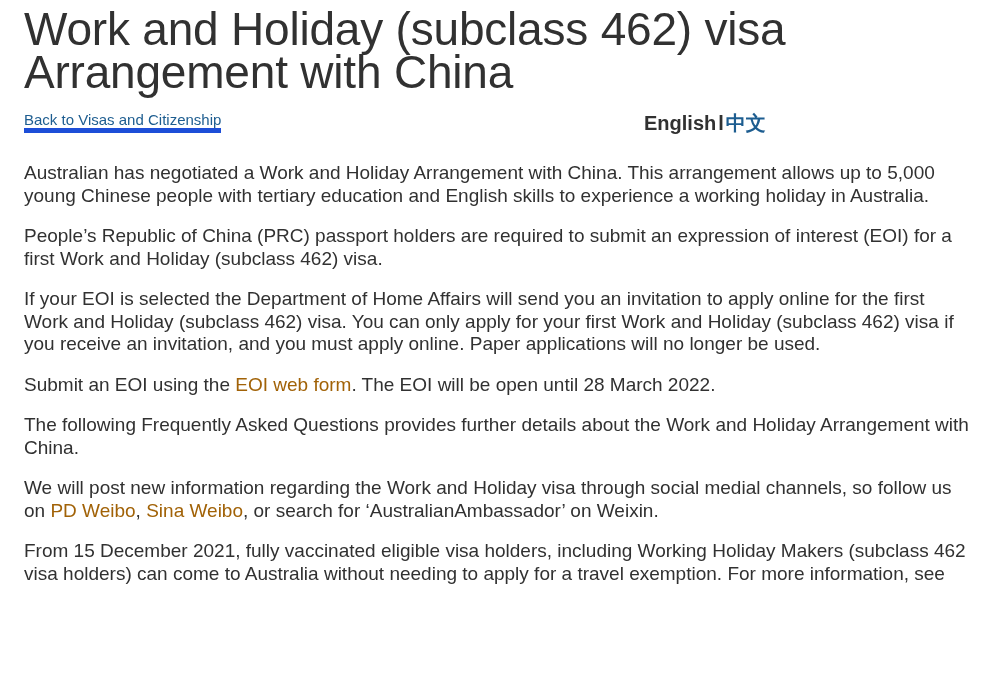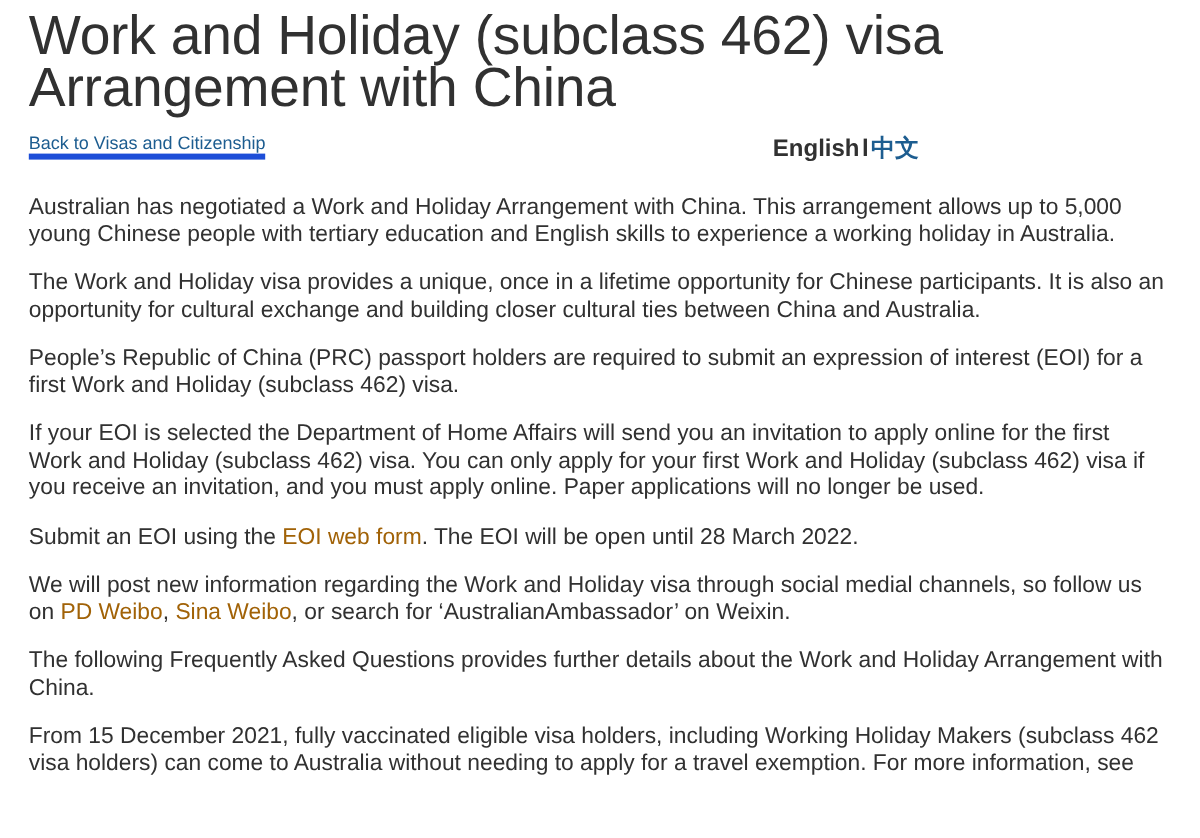--- a/index.html
+++ b/index.html
@@ -82,22 +82,21 @@
 
   <div class="subnav">
     <a class="back-link" href="#">Back to Visas and Citizenship</a>
     <div class="lang-switch">
       <span>English</span><span class="sep">l</span><a class="zh" href="#">中文</a>
     </div>
   </div>
 
   <div class="body-content">
       <p class="para"><span>Australian has negotiated a Work and Holiday Arrangement with China. This arrangement allows up to 5,000 young Chinese people with tertiary education and English skills to experience a working holiday in Australia.</span></p>
-      <p class="para"><span>The Work and Holiday visa provides a unique, once in a lifetime opportunity for Chinese participants. It is also an opportunity for cultural exchange and building closer cultural ties between China and Australia.</span></p>
       <p class="para"><span>People’s Republic of China (PRC) passport holders are required to submit an expression of interest (EOI) for a first Work and Holiday (subclass 462) visa.</span></p>
       <p class="para"><span>If your EOI is selected the Department of Home Affairs will send you an invitation to apply online for the first Work and Holiday (subclass 462) visa. You can only apply for your first Work and Holiday (subclass 462) visa if you receive an invitation, and you must apply online. Paper applications will no longer be used.</span></p>
       <p class="para"><span>Submit an EOI using the </span><a class="inline-link" href="#">EOI web form</a><span>. The EOI will be open until 28 March 2022.</span></p>
+      <p class="para"><span>The following Frequently Asked Questions provides further details about the Work and Holiday Arrangement with China.</span></p>
       <p class="para"><span>We will post new information regarding the Work and Holiday visa through social medial channels, so follow us on  </span><a class="inline-link" href="#">PD Weibo</a><span>, </span><a class="inline-link" href="#">Sina Weibo</a><span>, or search for ‘AustralianAmbassador’ on Weixin.</span></p>
-      <p class="para"><span>The following Frequently Asked Questions provides further details about the Work and Holiday Arrangement with China.</span></p>
       <p class="para"><span>From 15 December 2021, fully vaccinated eligible visa holders, including Working Holiday Makers (subclass 462 visa holders) can come to Australia without needing to apply for a travel exemption. For more information, see </span></p>
     </div>
 
 </div>
 
 </body></html>

